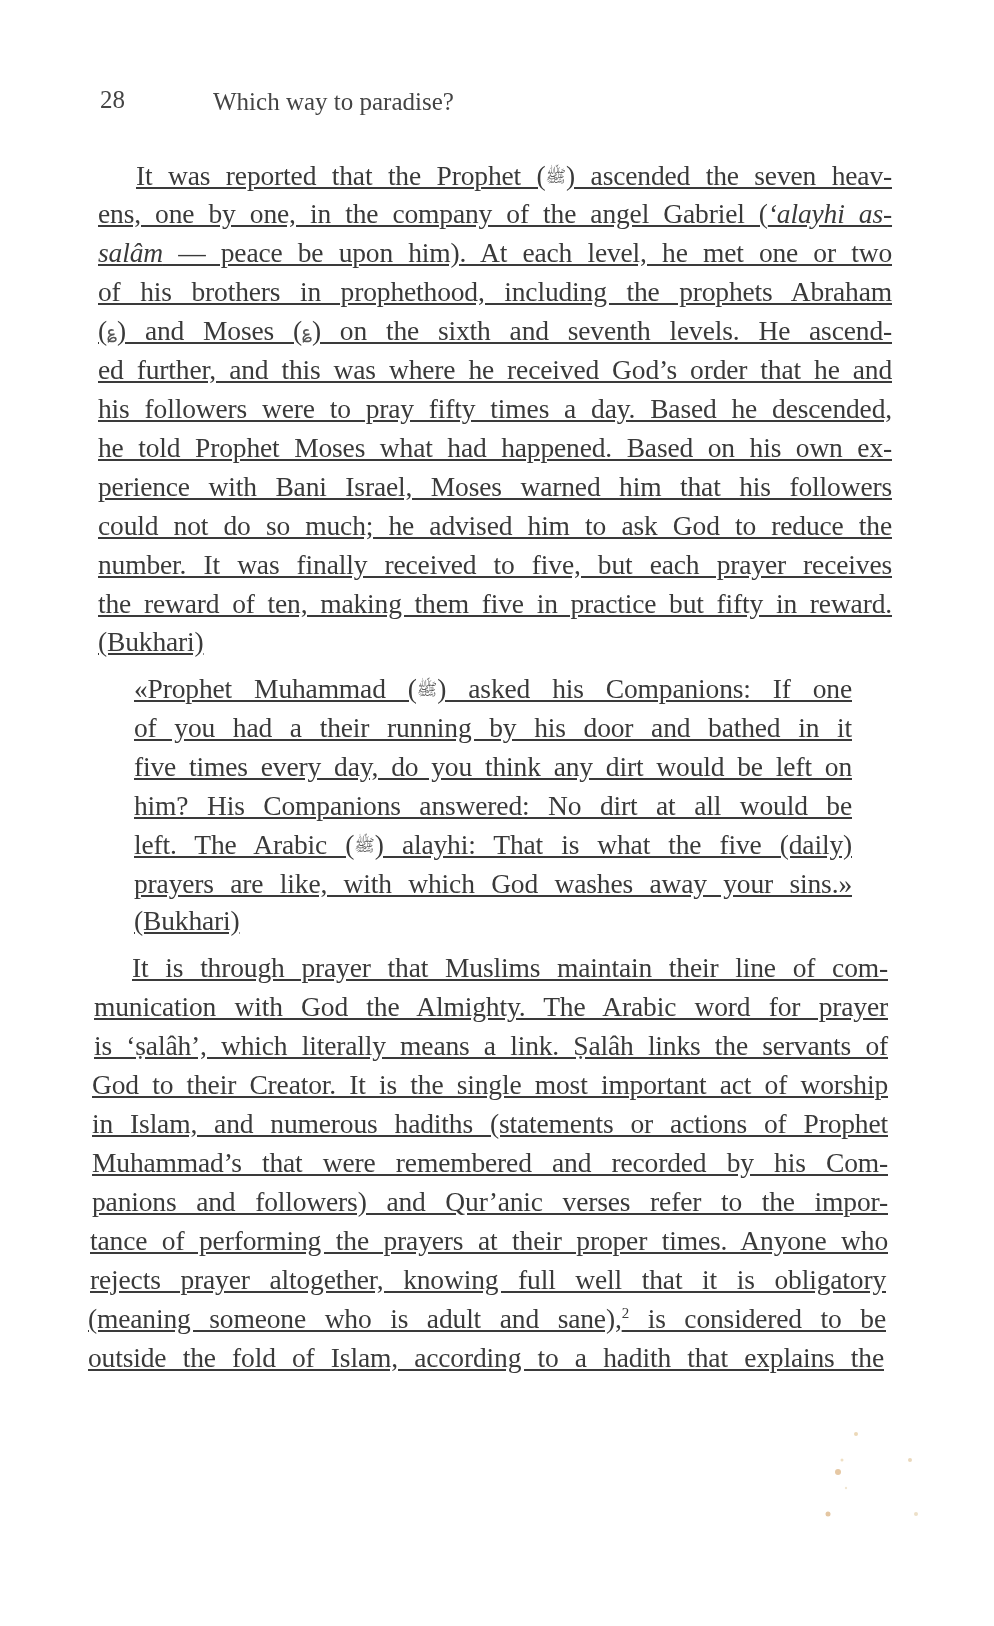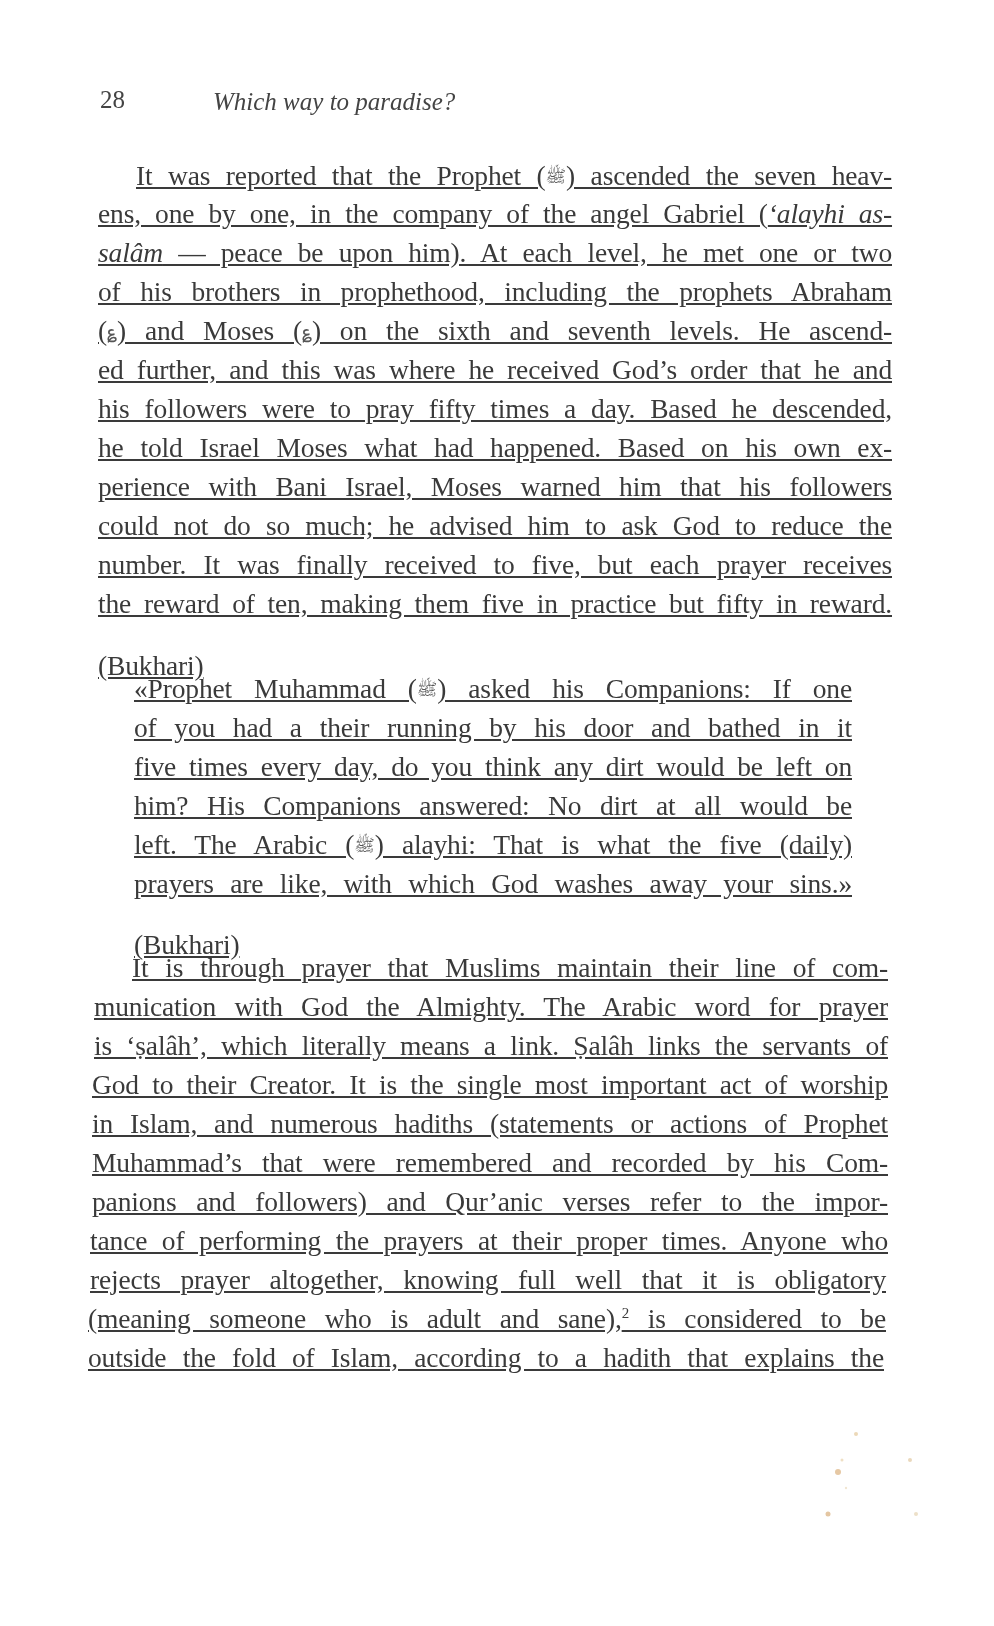--- a/index.html
+++ b/index.html
@@ -6,32 +6,32 @@
   body {
     width: 994px; height: 1626px; overflow: hidden;
     background: #ffffff;
     font-family: "Liberation Serif", serif;
     color: #3a3a3a;
     position: relative;
   }
   .page { position: absolute; left: 16px; top: 0; width: 994px; height: 1626px; }
   .running-head { position: absolute; top: 86px; left: 84px; font-size: 25px; color: #444; }
   .running-head .folio { position: absolute; left: 0; top: 0; }
-  .running-head .title { position: absolute; left: 113px; top: 2px; font-style: italic; white-space: nowrap; text-align: center; }
+  .running-head .title { position: absolute; left: 113px; top: 2px; white-space: nowrap; text-align: center; }
   .line {
     position: absolute;
     font-size: 27.5px;
     line-height: 32px;
     white-space: nowrap;
     text-align: justify;
     text-align-last: justify;
     letter-spacing: -0.15px;
     text-decoration: underline;
   }
-  .line.last { text-align-last: left; margin-top: 24px; }
+  .line.last { text-align-last: left; }
   .sym {
     display: inline-block;
     font-size: 17px;
     vertical-align: 3px;
     color: #555;
   }
   sup { font-size: 15px; line-height: 0; }
   .specks { position: absolute; left: 800px; top: 1420px; width: 160px; height: 160px; }
 </style>
 </head>
@@ -45,21 +45,21 @@
   </div>
 
   <div>
     <div class="line" style="top:160px;left:120px;width:756px"><span>It was reported that the Prophet (</span><span class="sym">ﷺ</span><span>) ascended the seven heav-</span></div>
     <div class="line" style="top:198px;left:82px;width:794px"><span>ens, one by one, in the company of the angel Gabriel (</span><i>‘alayhi as-</i></div>
     <div class="line" style="top:237px;left:82px;width:794px"><i>salâm</i><span> — peace be upon him). At each level, he met one or two</span></div>
     <div class="line" style="top:276px;left:82px;width:794px">of his brothers in prophethood, including the prophets Abraham</div>
     <div class="line" style="top:315px;left:82px;width:794px"><span>(</span><span class="sym">؏</span><span>) and Moses (</span><span class="sym">؏</span><span>) on the sixth and seventh levels. He ascend-</span></div>
     <div class="line" style="top:354px;left:82px;width:794px">ed further, and this was where he received God’s order that he and</div>
     <div class="line" style="top:393px;left:82px;width:794px">his followers were to pray fifty times a day. Based he descended,</div>
-    <div class="line" style="top:432px;left:82px;width:794px">he told Israel Moses what had happened. Based on his own ex-</div>
+    <div class="line" style="top:432px;left:82px;width:794px">he told Prophet Moses what had happened. Based on his own ex-</div>
     <div class="line" style="top:471px;left:82px;width:794px">perience with Bani Israel, Moses warned him that his followers</div>
     <div class="line" style="top:510px;left:82px;width:794px">could not do so much; he advised him to ask God to reduce the</div>
     <div class="line" style="top:549px;left:82px;width:794px">number. It was finally received to five, but each prayer receives</div>
     <div class="line" style="top:588px;left:82px;width:794px">the reward of ten, making them five in practice but fifty in reward.</div>
     <div class="line last" style="top:626px;left:82px;width:794px">(Bukhari)</div>
   </div>
 
   <div>
     <div class="line" style="top:673px;left:118px;width:718px"><span>«Prophet Muhammad (</span><span class="sym">ﷺ</span><span>) asked his Companions: If one</span></div>
     <div class="line" style="top:712px;left:118px;width:718px">of you had a their running by his door and bathed in it</div>

